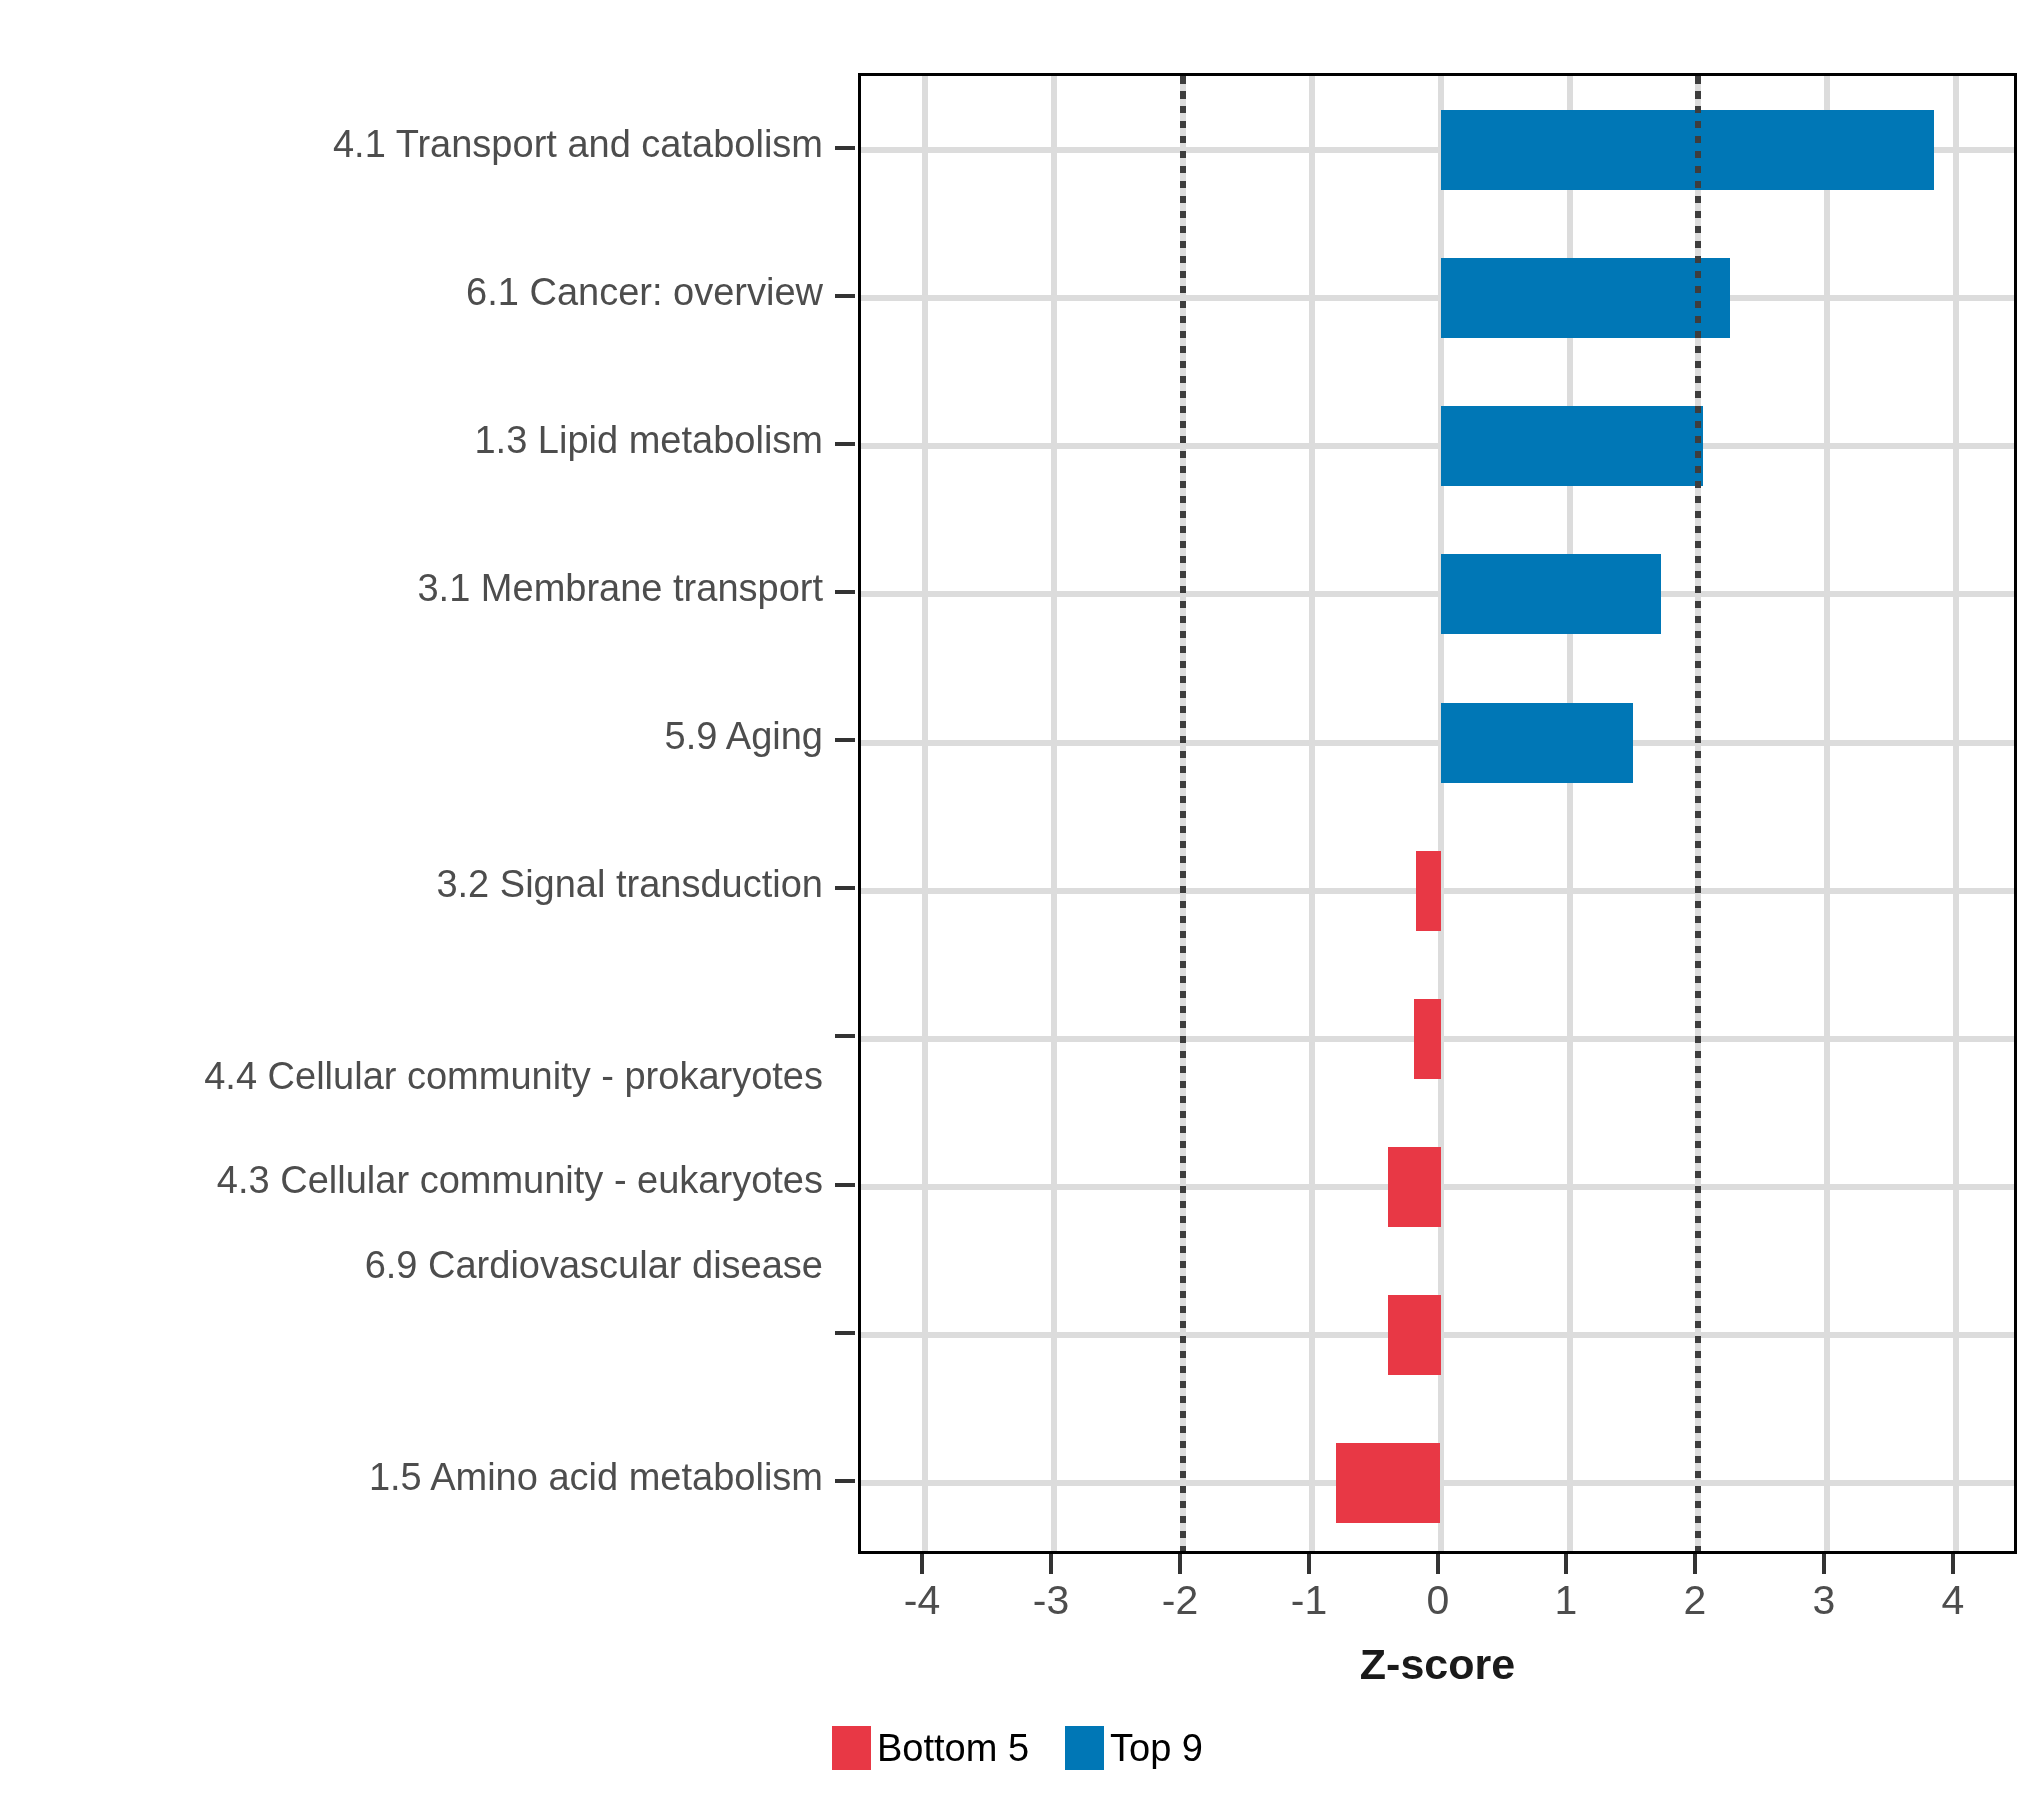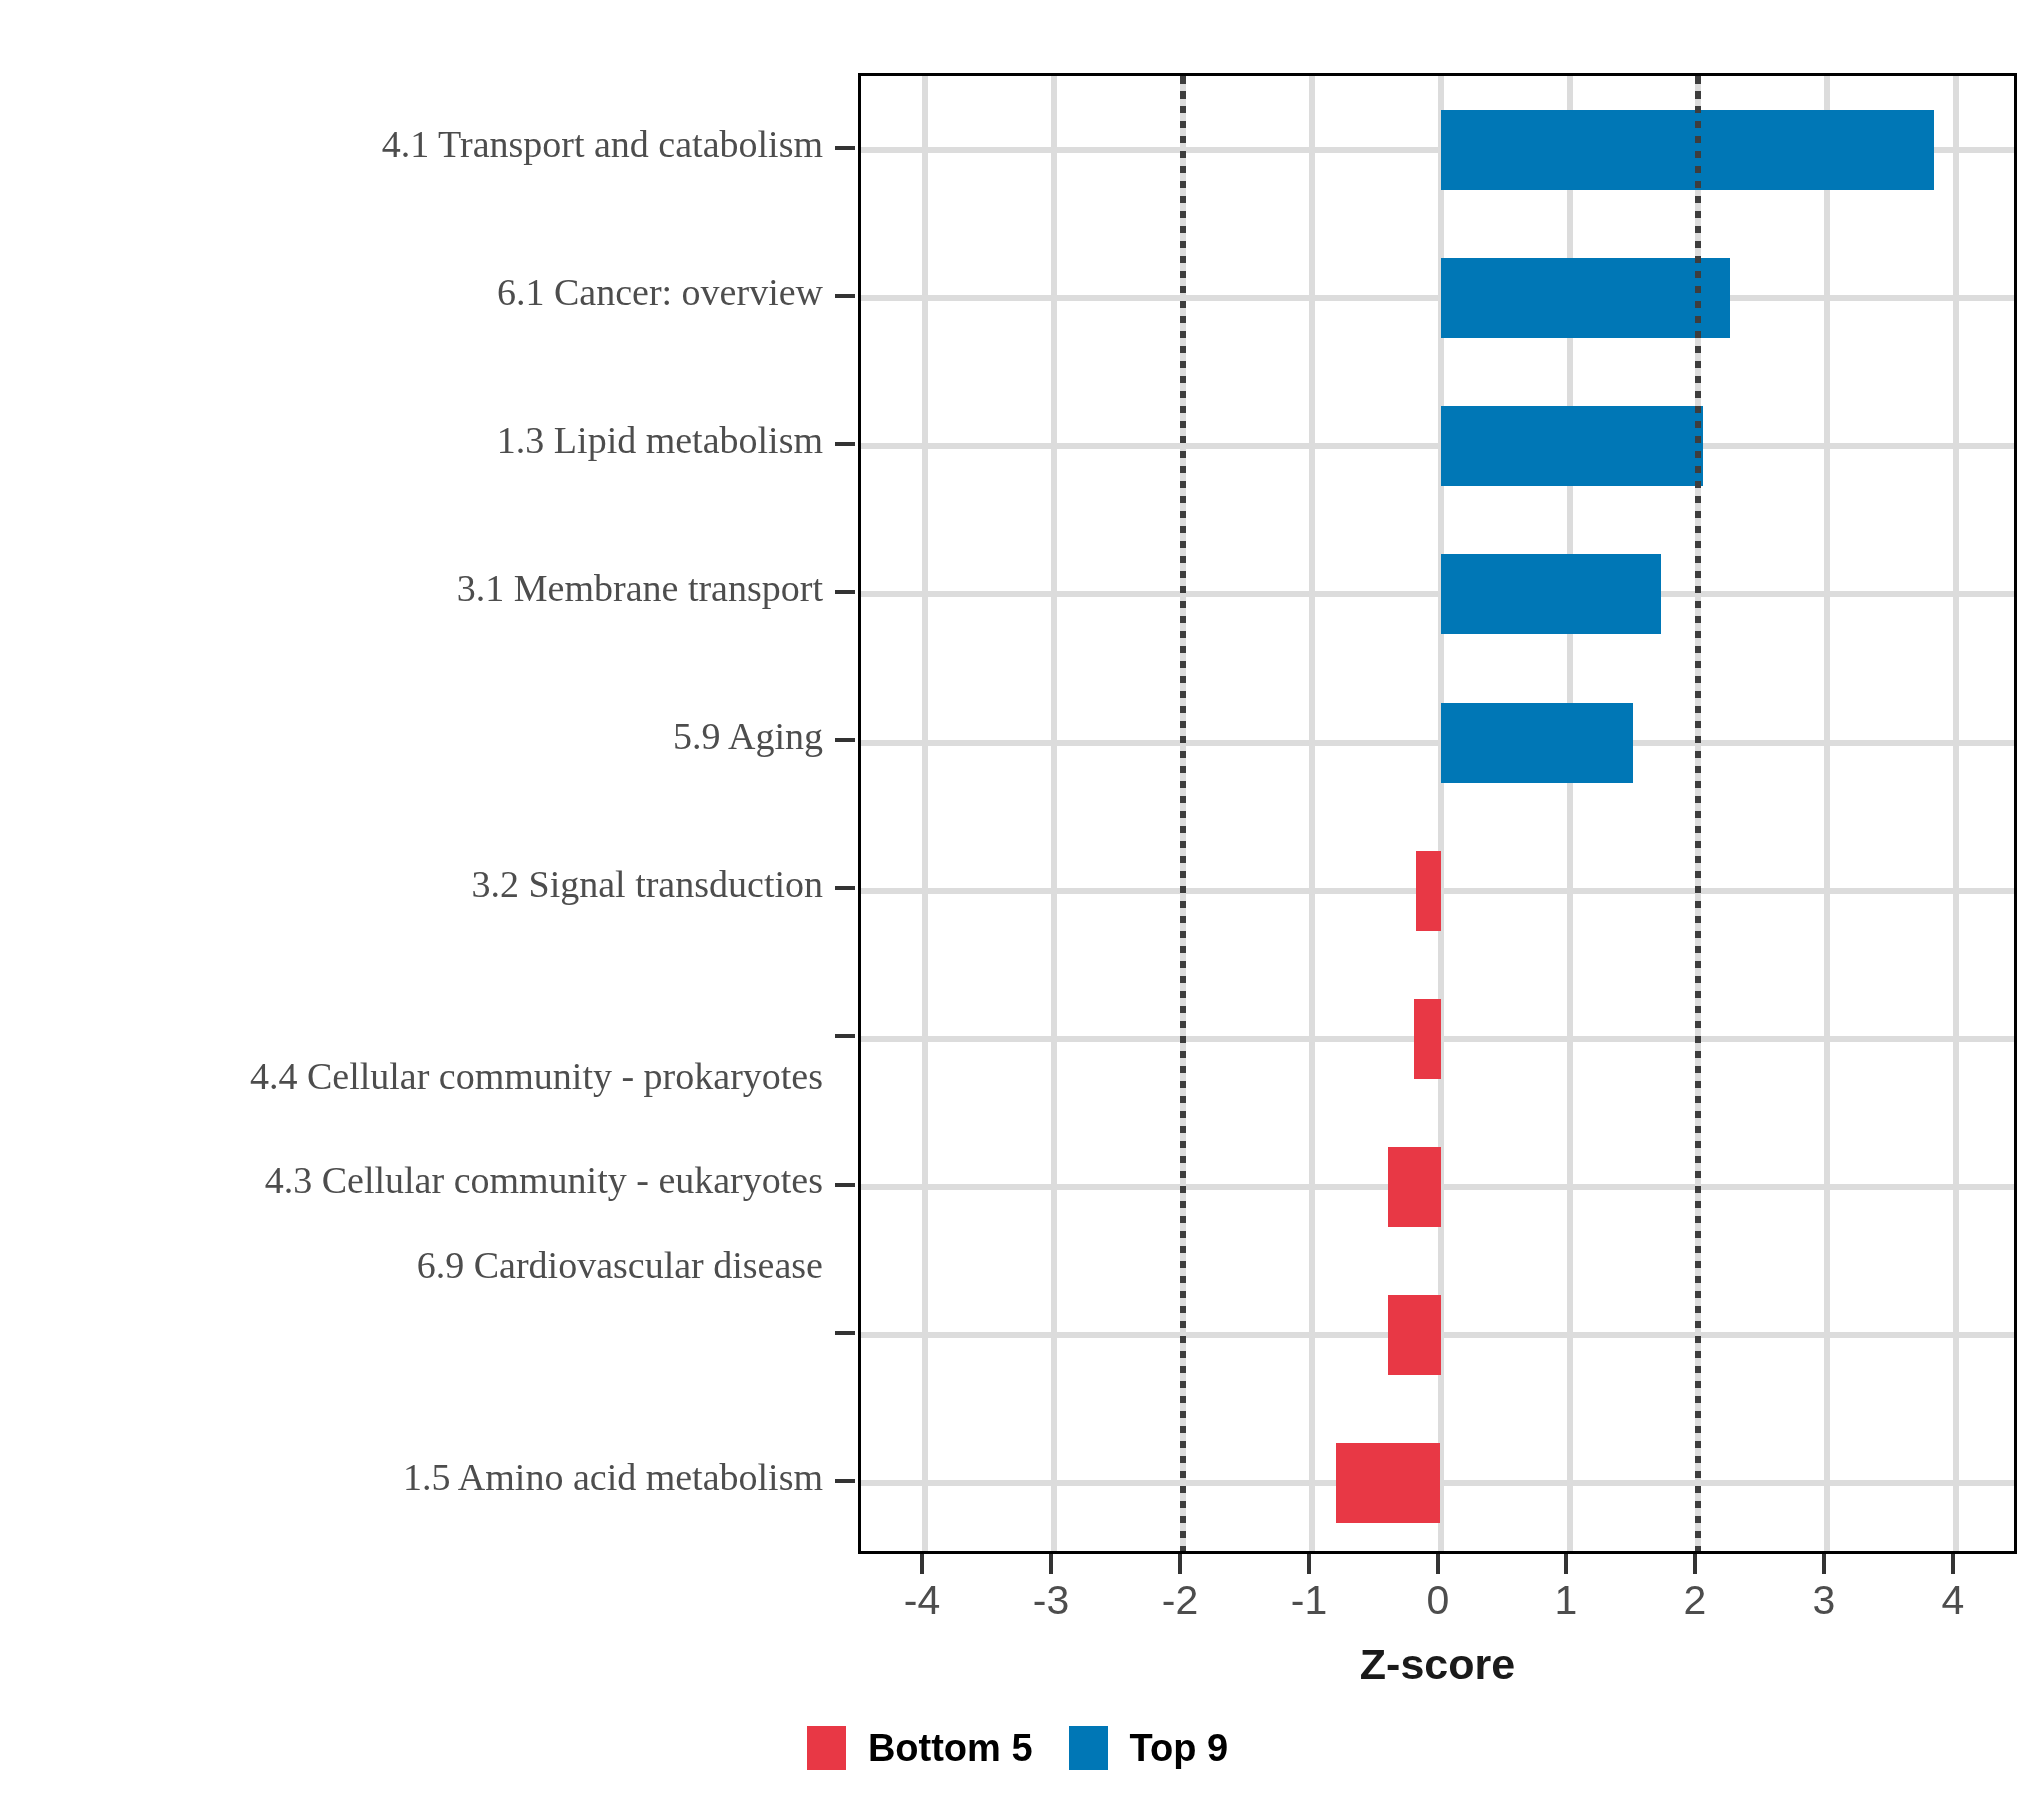--- a/index.html
+++ b/index.html
@@ -71,21 +71,20 @@
   }
   .ylabel-wrap {
     position: absolute;
     left: 0;
     width: 823px;
     text-align: right;
     font-size: 38px;
     color: #4d4d4d;
     white-space: nowrap;
     line-height: 1;
-    font-family: Liberation Serif, serif;
   }
   .ytick {
     position: absolute;
     left: 835px;
     width: 19.6px;
     height: 3.8px;
     background: #333333;
   }
 
   
@@ -125,22 +124,21 @@
     left: 0;
     width: 2035px;
     display: flex;
     justify-content: center;
     align-items: center;
     gap: 36px;
   }
   .legend-item {
     display: flex;
     align-items: center;
-    gap: 22px;
-    font-weight: bold;
+    gap: 6px;
   }
   .legend-swatch {
     width: 39px;
     height: 44px;
     display: block;
   }
   .legend-label {
     font-size: 38px;
     color: #000000;
     line-height: 1;

